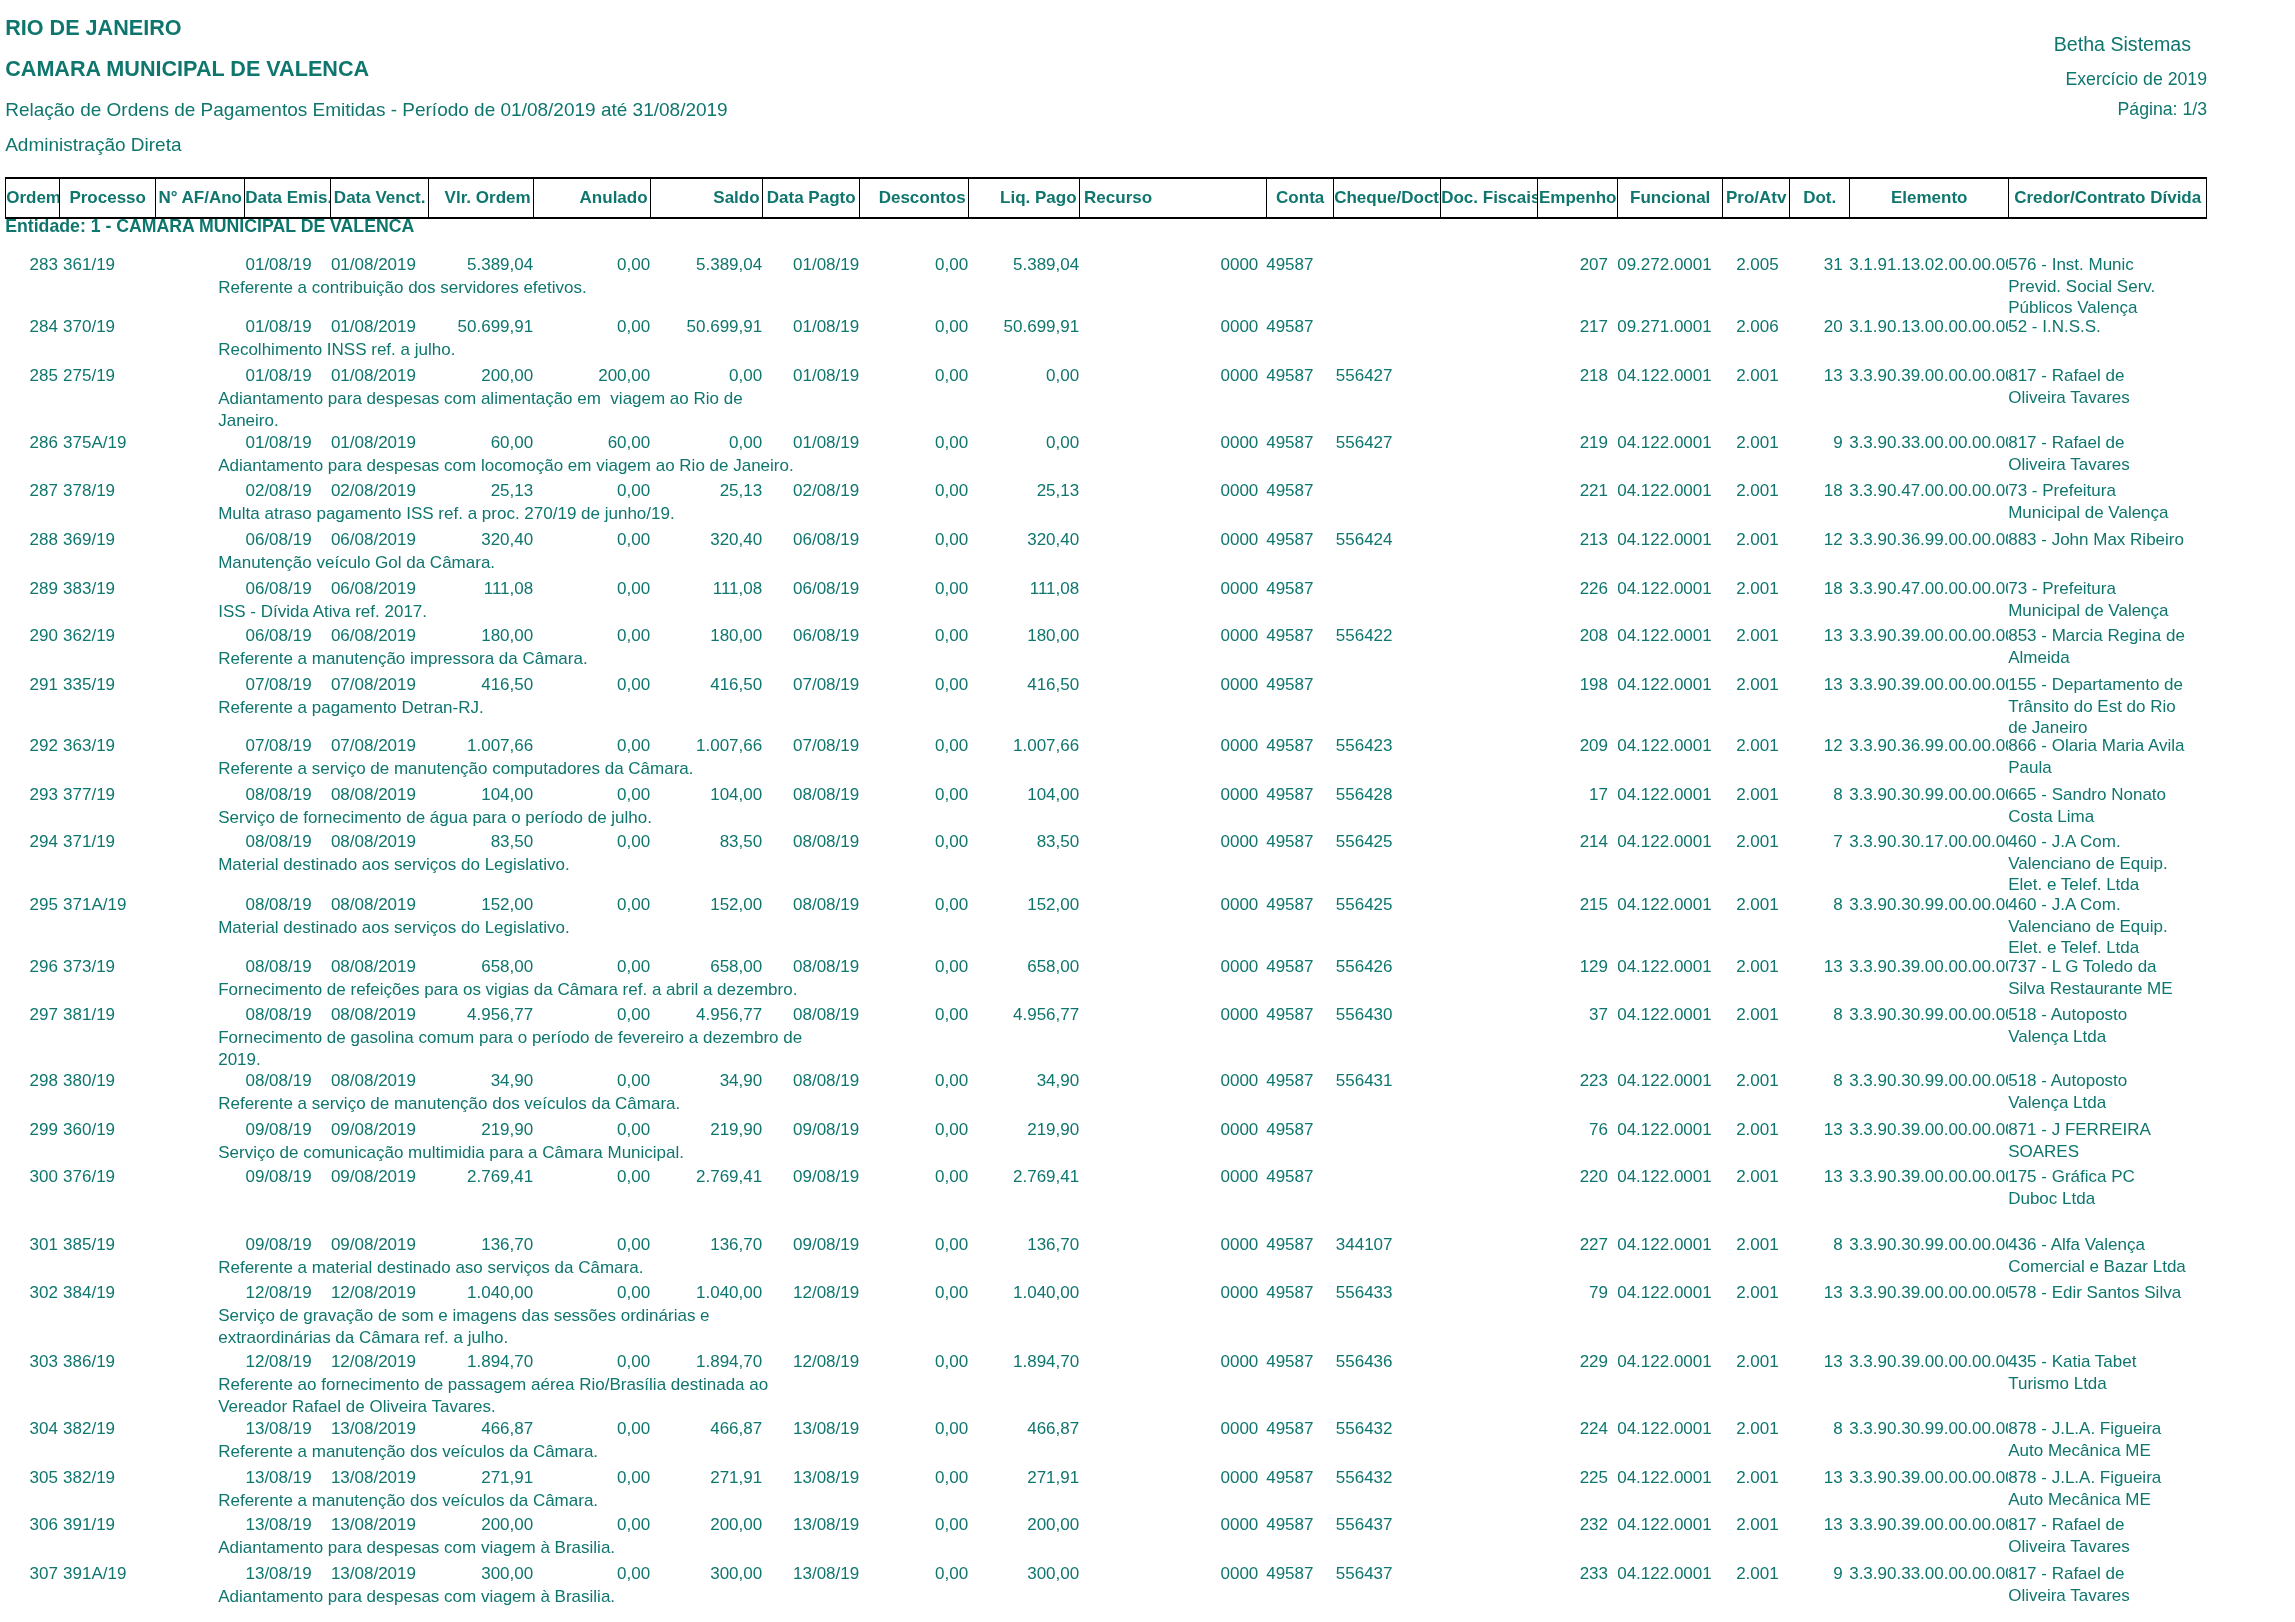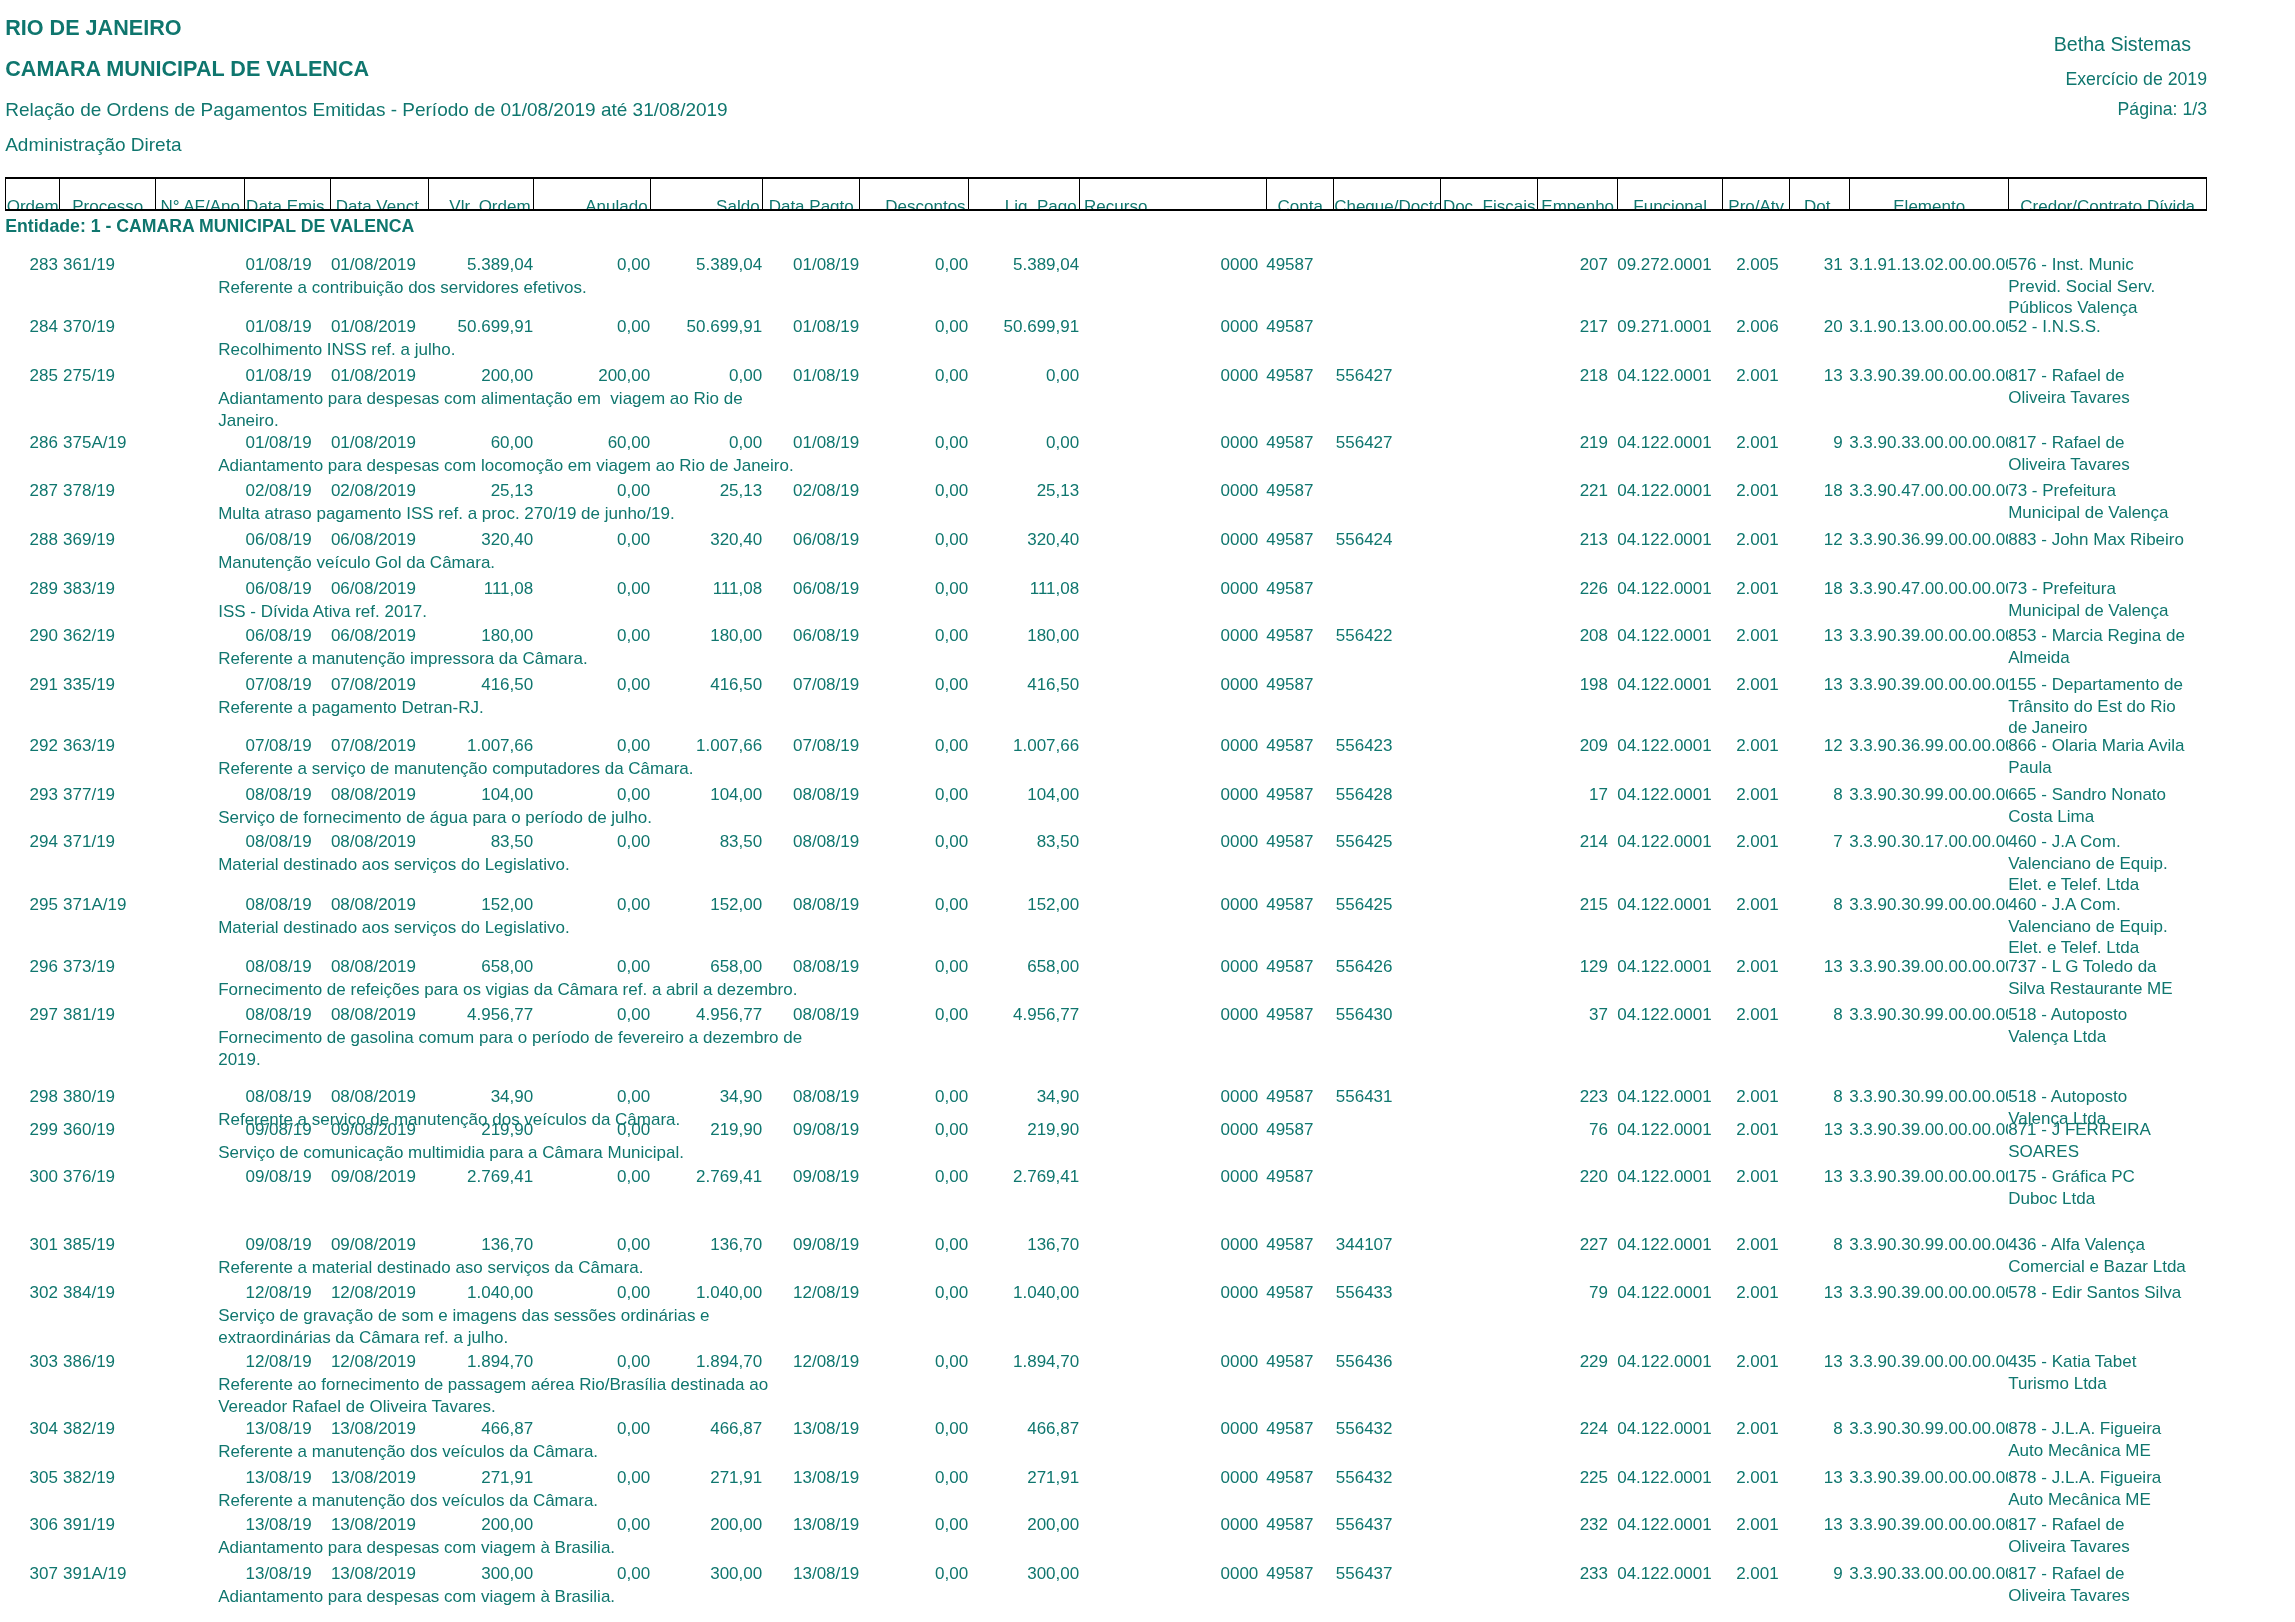--- a/index.html
+++ b/index.html
@@ -29,26 +29,27 @@
     grid-template-columns:54px 96px 89px 86px 98px 105px 117px 112px 97px 109px 111px 187px 67px 107px 97px 80px 105px 67px 60px 159px 199px;
   }
   #thead{
     left:5.2px;top:177px;width:2202px;
     border-top:2.6px solid #000;
     border-bottom:2.6px solid #000;
   }
   .th{
     border-left:1.3px solid #000;
     box-sizing:border-box;
-    height:30px;
-    padding-top:17px;
+    height:38px;
+    padding-top:8px;
     text-align:center;
     font-size:17px;
     overflow:hidden;
     white-space:nowrap;
+    font-weight:bold;
   }
   .th:last-child{border-right:1.3px solid #000;}
   .th-right{text-align:right;padding-right:2.6px;}
   .th-left{text-align:left;padding-left:3.9px;}
 
   #entity-line{left:5.2px;top:216px;font-size:17.7px;}
 
   .rec{position:absolute;left:5.2px;width:2202px;}
   .line1{height:21.6px;align-items:start;}
   .cell{white-space:nowrap;}
@@ -511,21 +512,21 @@
       <div class="cell">04.122.0001</div>
       <div class="cell c-proatv">2.001</div>
       <div class="cell c-dot">8</div>
       <div class="cell c-elemento">3.3.90.30.99.00.00.00</div>
       <div class="cell c-credor">518 - Autoposto
 Valença Ltda</div>
     </div>
     <div class="desc">Fornecimento de gasolina comum para o período de fevereiro a dezembro de
 2019.</div>
   </div>
-      <div class="rec" style="top: 1070px; margin-top: 16px;">
+      <div class="rec" style="top: 1070px;">
     <div class="grid21 line1">
       <div class="cell c-ordem">298</div>
       <div class="cell c-processo">380/19</div>
       <div class="cell"></div>
       <div class="cell c-emis">08/08/19</div>
       <div class="cell c-venct">08/08/2019</div>
       <div class="cell c-vlr">34,90</div>
       <div class="cell c-anulado">0,00</div>
       <div class="cell c-saldo">34,90</div>
       <div class="cell c-pagto">08/08/19</div>

